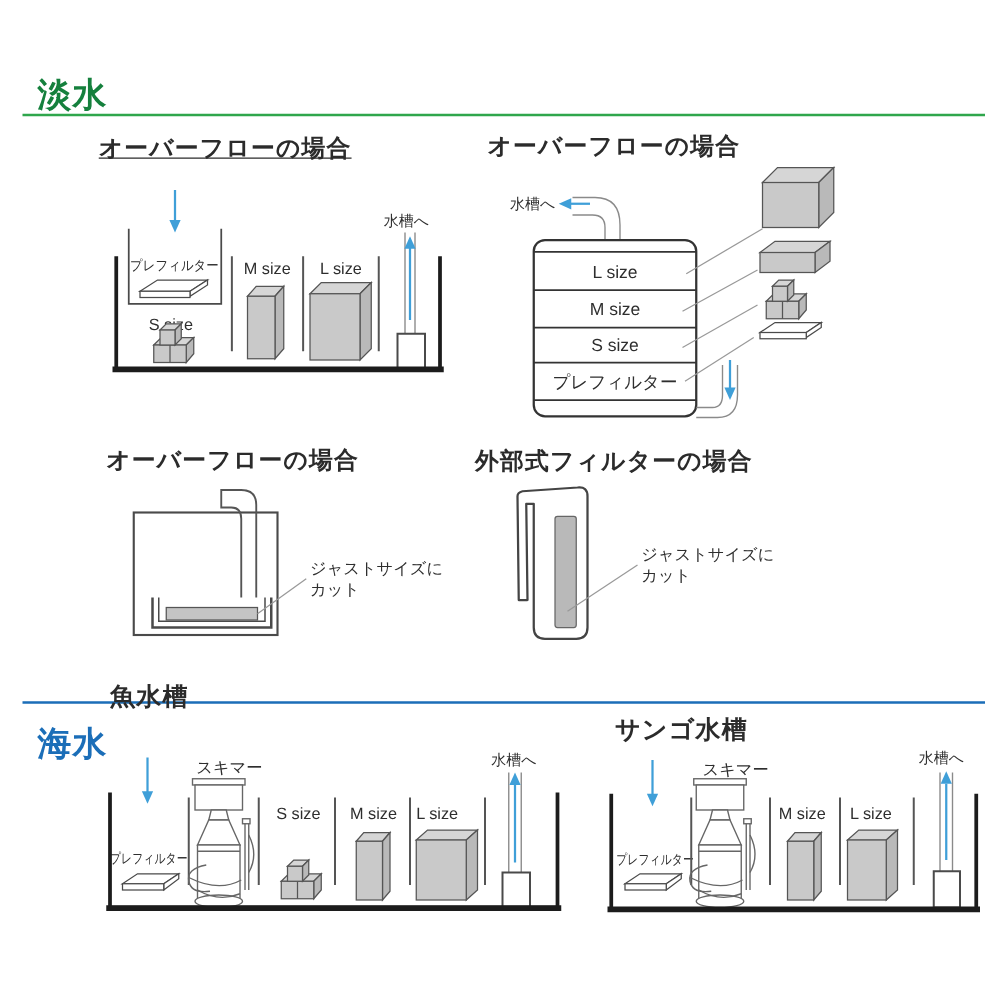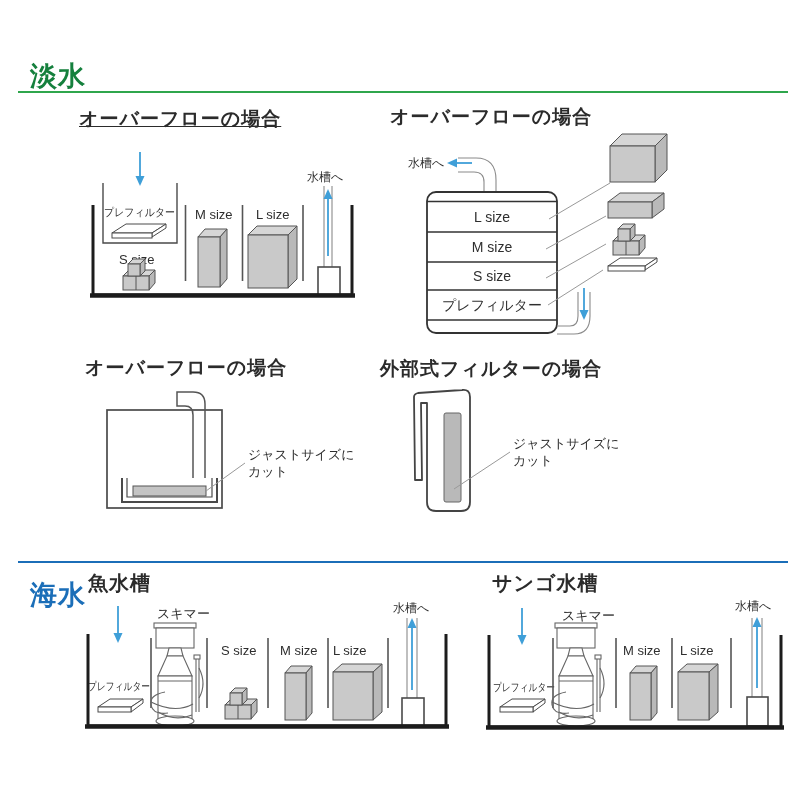--- a/index.html
+++ b/index.html
@@ -170,21 +170,21 @@
   <path d="M418,393 L462,390 Q470,389 470,397 L470,502 Q470,511 461,511 L436,511 Q427,511 427,502 L427,403 L421,403 L422,480 L415,480 L414,397 Q414,394 418,393 Z" fill="#fff" stroke="#444" stroke-width="1.8" stroke-linejoin="round"></path>
   <rect x="444" y="413" width="17" height="89" rx="2" fill="#b9b9b9" stroke="#666" stroke-width="1"></rect>
   <line class="leader" x1="510" y1="452" x2="454" y2="489"></line>
   <text class="lbl13" x="513" y="448">ジャストサイズに</text>
   <text class="lbl13" x="513" y="465">カット</text>
 </svg>
 
 <div class="abs sec-head salt" style="left:30px;top:531px;margin-top:46px;">海水</div>
 <div class="rule salt" style="top:561px;"></div>
 
-<div class="abs tank-title" style="left:88px;top:570px;">魚水槽</div>
+<div class="abs tank-title" style="left:88px;top:544px;">魚水槽</div>
 <div class="abs tank-title" style="left:492px;top:570px;">サンゴ水槽</div>
 
 <svg style="left:78px;top:598px;" width="375" height="140" viewBox="78 598 375 140">
   <g>
     <line class="arrow" x1="118" y1="606" x2="118" y2="634"></line>
     <polygon class="arrowhead" points="118,643 113.5,633 122.5,633"></polygon>
   </g>
   <text class="lbl13" x="157" y="618">スキマー</text>
   <text class="lbl11" x="88" y="690" textLength="62" lengthAdjust="spacingAndGlyphs">プレフィルター</text>
   <g fill="#ffffff" stroke="#4a4a4a" stroke-width="1">

